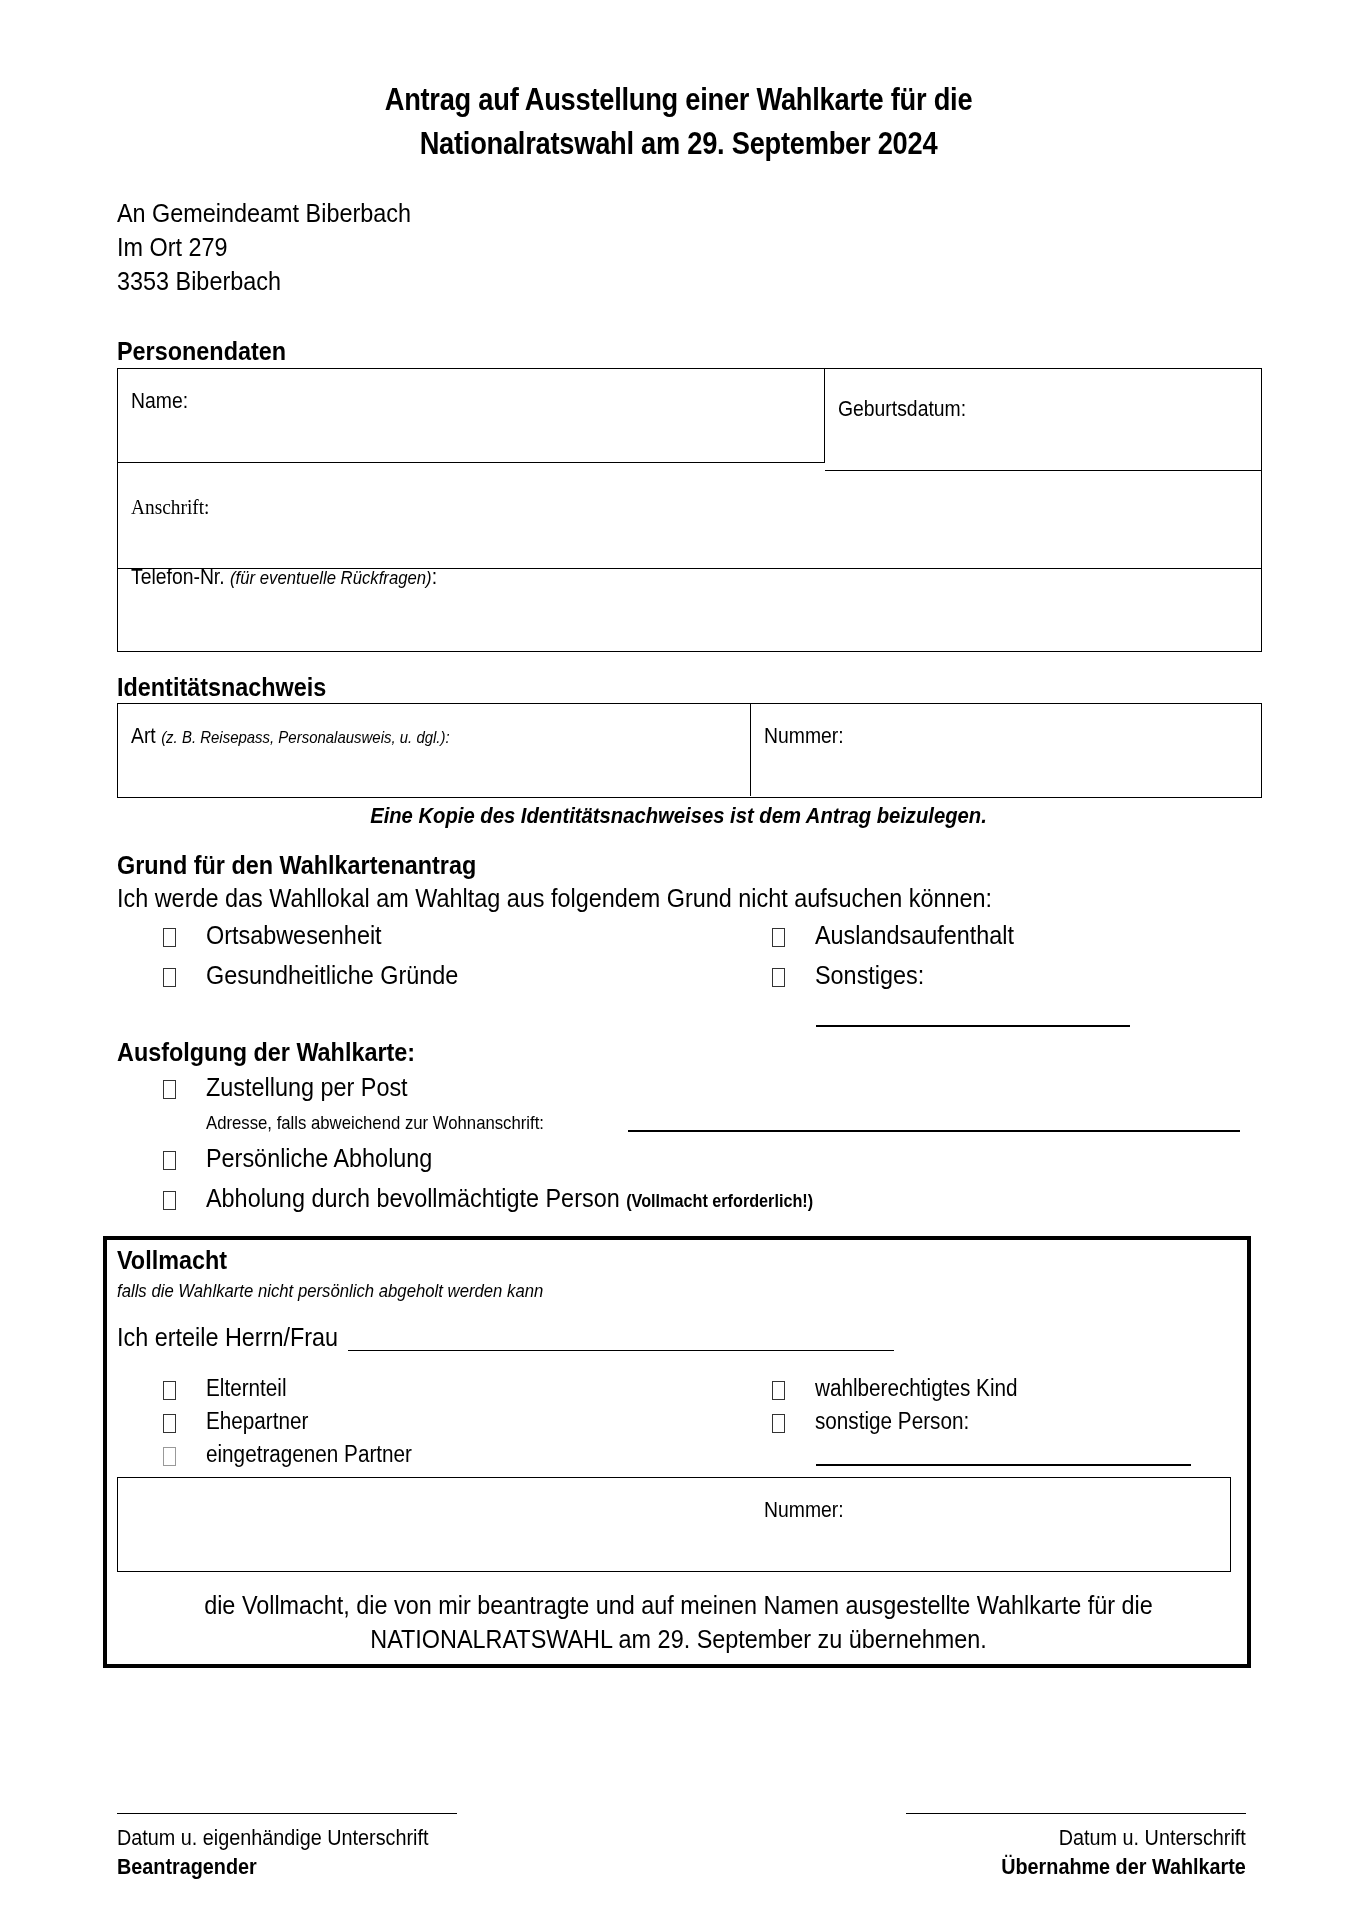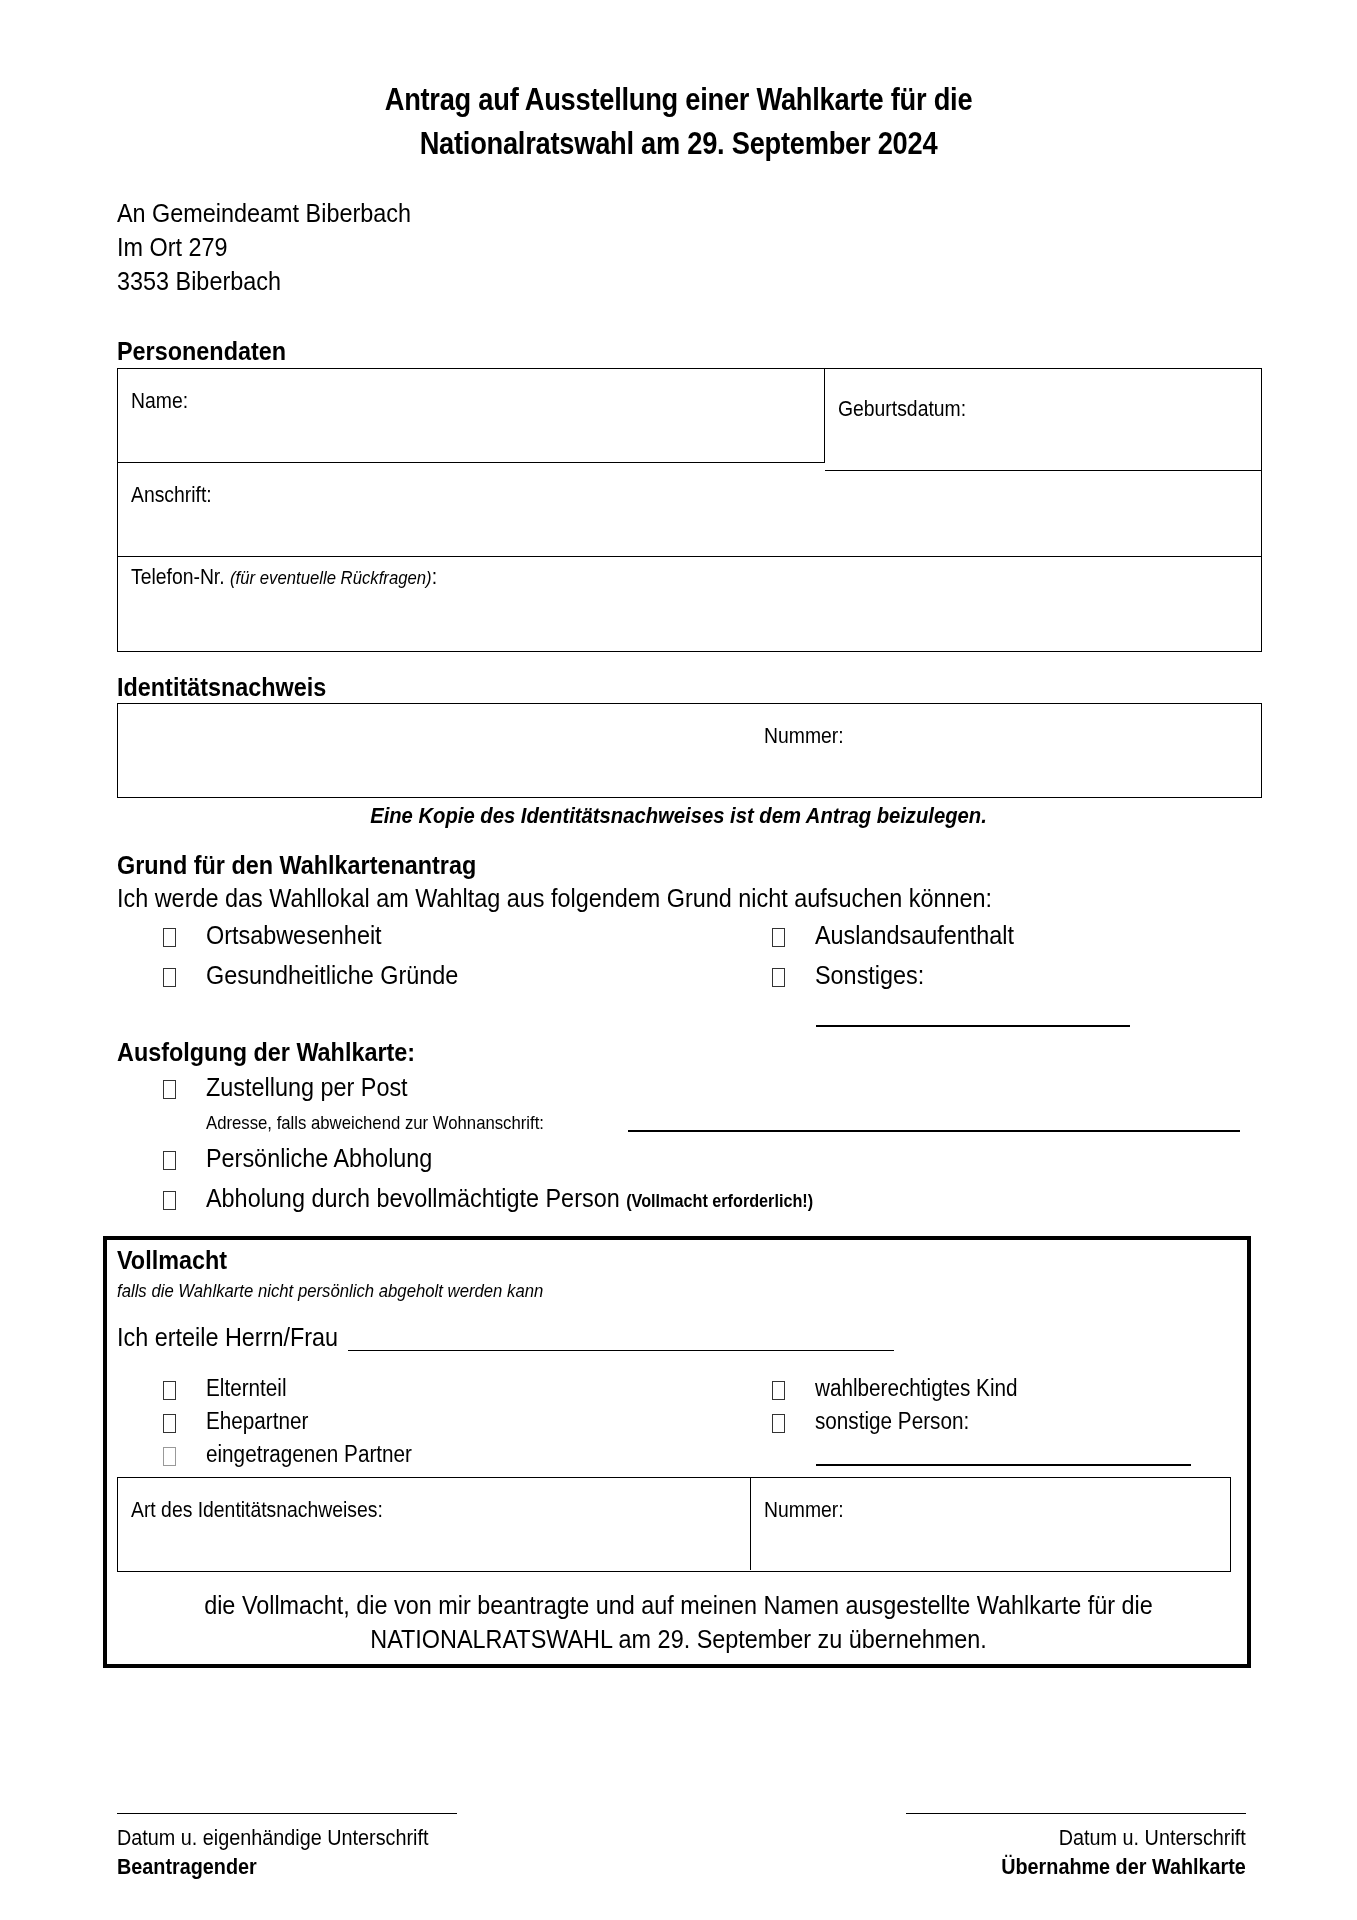--- a/index.html
+++ b/index.html
@@ -34,30 +34,33 @@
 </div>
 
 <div class="abs sec-h" style="top:336px;">Personendaten</div>
 <div class="abs box" style="left:117px; top:368px; width:1145px; height:284px;padding-left:40px;">
   <div class="abs" style="left:0; top:0; width:707px; height:94px; border-right:1.2px solid #000; border-bottom:1.5px solid #000; box-sizing:border-box;">
     <span class="cell-label" style="left:13px; top:19px;">Name:</span>
   </div>
   <div class="abs" style="left:707px; top:8px; width:436px; height:94px; border-bottom:1.5px solid #000; box-sizing:border-box;">
     <span class="cell-label" style="left:13px; top:19px;">Geburtsdatum:</span>
   </div>
-  <div class="abs" style="left:0; top:94px; width:1143px; height:94px; border-bottom:1.5px solid #000; box-sizing:border-box;">
+  <div class="abs" style="left:0; top:106px; width:1143px; height:94px; border-bottom:1.5px solid #000; box-sizing:border-box;font-family:Liberation Serif, serif;">
     <span class="cell-label" style="left:13px; top:19px;">Anschrift:</span>
   </div>
   <div class="abs" style="left:0; top:176px; width:1143px; height:93px;">
     <span class="cell-label" style="left:13px; top:19px;"><span>Telefon-Nr.</span> <i>(für eventuelle Rückfragen)</i><span>:</span></span>
   </div>
 </div>
 
 <div class="abs sec-h" style="top:672px;">Identitätsnachweis</div>
 <div class="abs box" style="left:117px; top:703px; width:1145px; height:95px;">
+  <div class="abs" style="left:0; top:0; width:633px; height:92px; border-right:1.2px solid #000; box-sizing:border-box;">
+    <span class="cell-label" style="left:13px; top:19px;"><span>Art</span> <i style="font-size:17px;">(z. B. Reisepass, Personalausweis, u. dgl.):</i></span>
+  </div>
   <div class="abs" style="left:633px; top:0; width:510px; height:92px;">
     <span class="cell-label" style="left:13px; top:19px;">Nummer:</span>
   </div>
 </div>
 <div class="abs note">Eine Kopie des Identitätsnachweises ist dem Antrag beizulegen.</div>
 
 <div class="abs sec-h" style="top:850px;">Grund für den Wahlkartenantrag</div>
 <div class="abs txt" style="left:117px; top:883px;">Ich werde das Wahllokal am Wahltag aus folgendem Grund nicht aufsuchen können:</div>
 
 <div class="cb" style="left:163px; top:928px;"></div>
@@ -92,23 +95,20 @@
 <div class="abs" style="left:206px; top:1408px; font-size:23px; white-space:nowrap; transform:scaleX(0.9); transform-origin:left;">Ehepartner</div>
 <div class="cb" style="left:163px; top:1447px; border-color:#999;"></div>
 <div class="abs" style="left:206px; top:1441px; font-size:23px; white-space:nowrap; transform:scaleX(0.9); transform-origin:left;">eingetragenen Partner</div>
 <div class="cb" style="left:772px; top:1381px;"></div>
 <div class="abs" style="left:815px; top:1375px; font-size:23px; white-space:nowrap; transform:scaleX(0.9); transform-origin:left;">wahlberechtigtes Kind</div>
 <div class="cb" style="left:772px; top:1414px;"></div>
 <div class="abs" style="left:815px; top:1408px; font-size:23px; white-space:nowrap; transform:scaleX(0.9); transform-origin:left;">sonstige Person:</div>
 <div class="line" style="left:816px; top:1464px; width:375px;"></div>
 
 <div class="abs box" style="left:117px; top:1477px; width:1114px; height:95px;">
-  <div class="abs" style="left:0; top:0; width:633px; height:92px; border-right:1.2px solid #000; box-sizing:border-box;">
-    <span class="cell-label" style="left:13px; top:19px;">Art des Identitätsnachweises:</span>
-  </div>
   <div class="abs" style="left:633px; top:0; width:479px; height:92px;">
     <span class="cell-label" style="left:13px; top:19px;">Nummer:</span>
   </div>
 </div>
 
 <div class="abs" style="left:0; width:1357px; top:1588px; text-align:center; font-size:26px; line-height:34px;">
   <div style="transform:scaleX(0.9);">die Vollmacht, die von mir beantragte und auf meinen Namen ausgestellte Wahlkarte für die</div>
   <div style="transform:scaleX(0.9);">NATIONALRATSWAHL am 29. September zu übernehmen.</div>
 </div>
 

